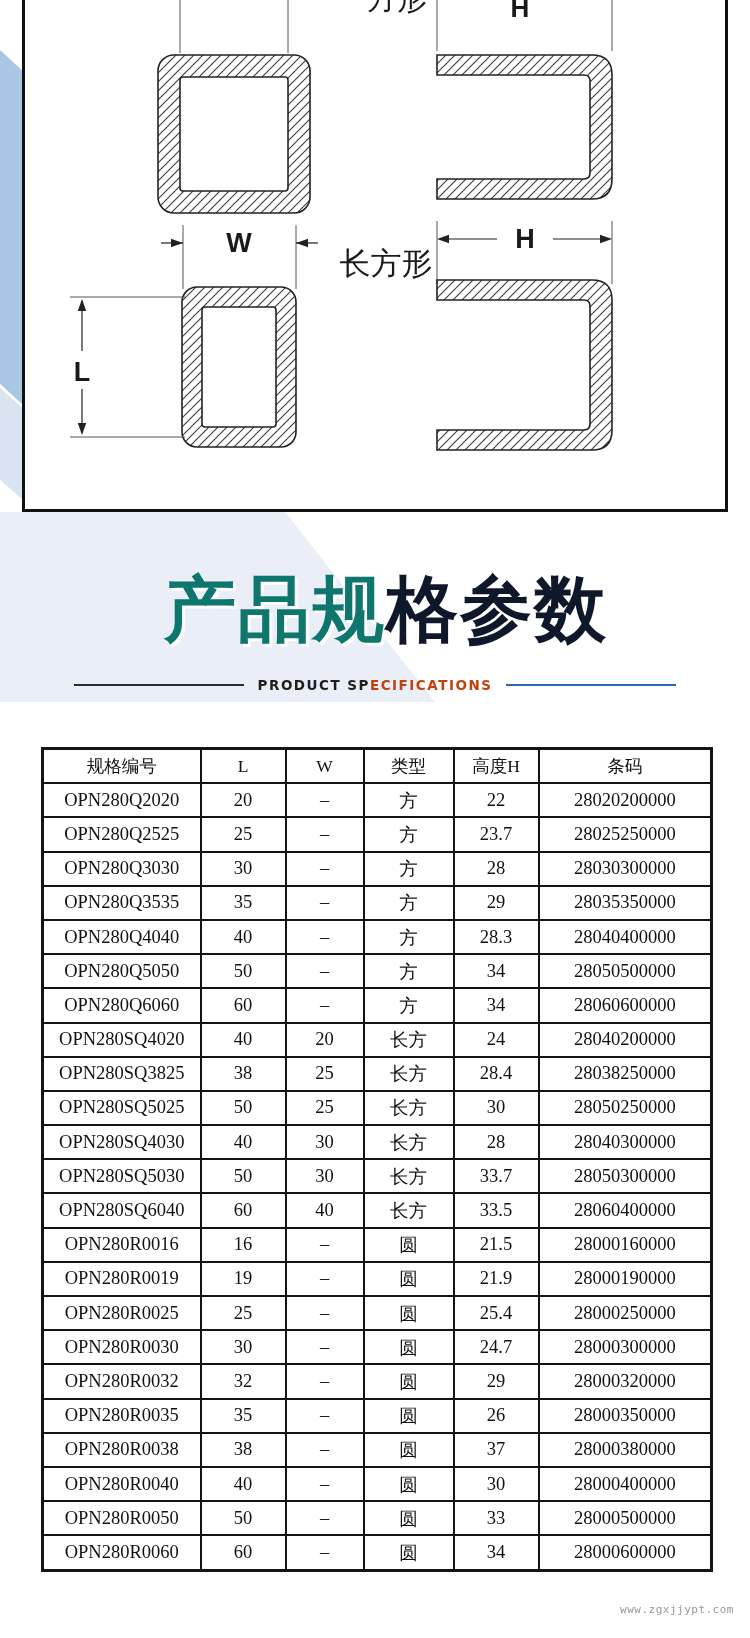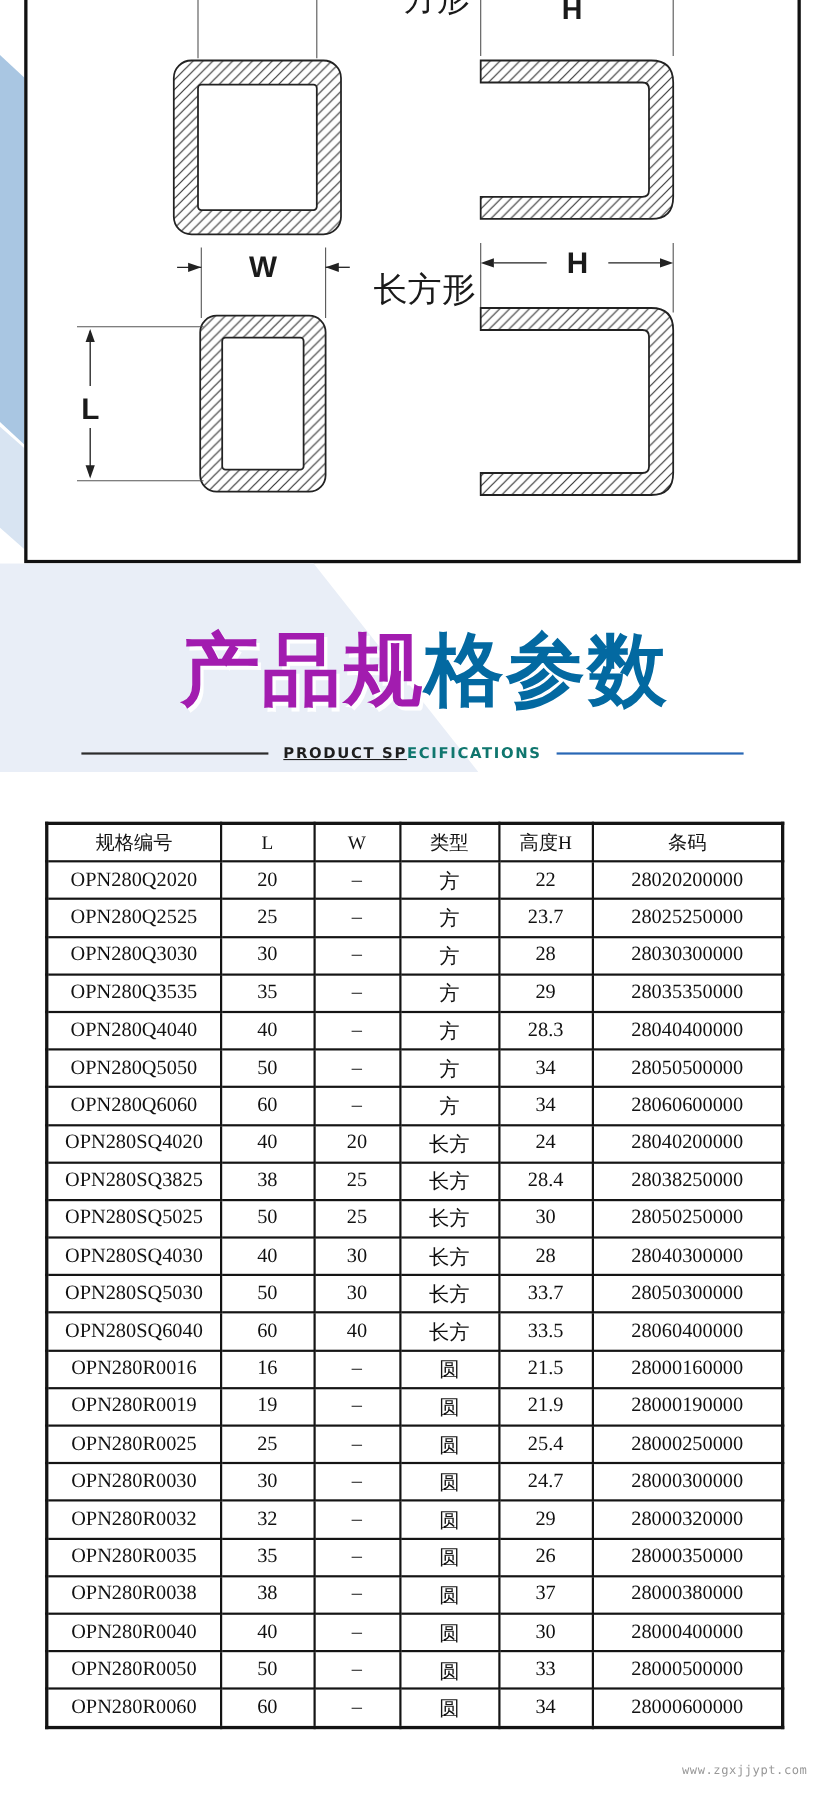--- a/index.html
+++ b/index.html
@@ -19,31 +19,31 @@
   .frame svg{display:block;}
 
   
   .band{position:absolute;left:0;top:512px;width:750px;height:190px;}
   .band-gray{position:absolute;inset:0;background:#e9eef7;
              clip-path:polygon(0 0,38% 0,58% 100%,0 100%);}
   .title{position:absolute;left:0;top:58px;width:100%;margin:0;text-align:center;
          font-family:"DejaVu Sans","Liberation Sans",sans-serif;font-weight:bold;
          font-size:72px;line-height:1.1;letter-spacing:2px;
          text-shadow:3px 3px 0 rgba(255,255,255,.95);}
-  .t-red{color:#a21caf;margin-left:22px;}
-  .t-blue{color:#0369a1;}
+  .t-red{color:#0f766e;margin-left:22px;}
+  .t-blue{color:#0f172a;}
   .subtitle{position:absolute;left:0;top:165px;width:100%;display:flex;align-items:center;
             justify-content:center;gap:14px;}
   .sub-line{display:inline-block;width:170px;height:2px;}
   .sub-line.dark{background:#2b2b2b;}
   .sub-line.blue{background:#2867b5;}
   .sub-text{font-family:"DejaVu Sans","Liberation Sans",sans-serif;font-weight:bold;
             font-size:13.5px;letter-spacing:1.5px;white-space:nowrap;}
-  .s-dark{color:#1e1e1e;text-decoration:underline;}
-  .s-red{color:#0f766e;}
+  .s-dark{color:#1e1e1e;}
+  .s-red{color:#c2410c;}
 
   
   .spec-table{position:absolute;left:41px;top:747px;width:669px;border-collapse:collapse;
               table-layout:fixed;background:#fff;
               font-family:"Liberation Serif","DejaVu Serif",serif;color:#111;
               border:3px solid #141414;}
   .spec-table th,.spec-table td{border:2px solid #141414;height:32.2px;text-align:center;
               vertical-align:middle;padding:0;font-weight:normal;overflow:hidden;}
   .spec-table th{font-size:17.5px;margin-top:44px;}
   .spec-table td{font-size:18.5px;}

